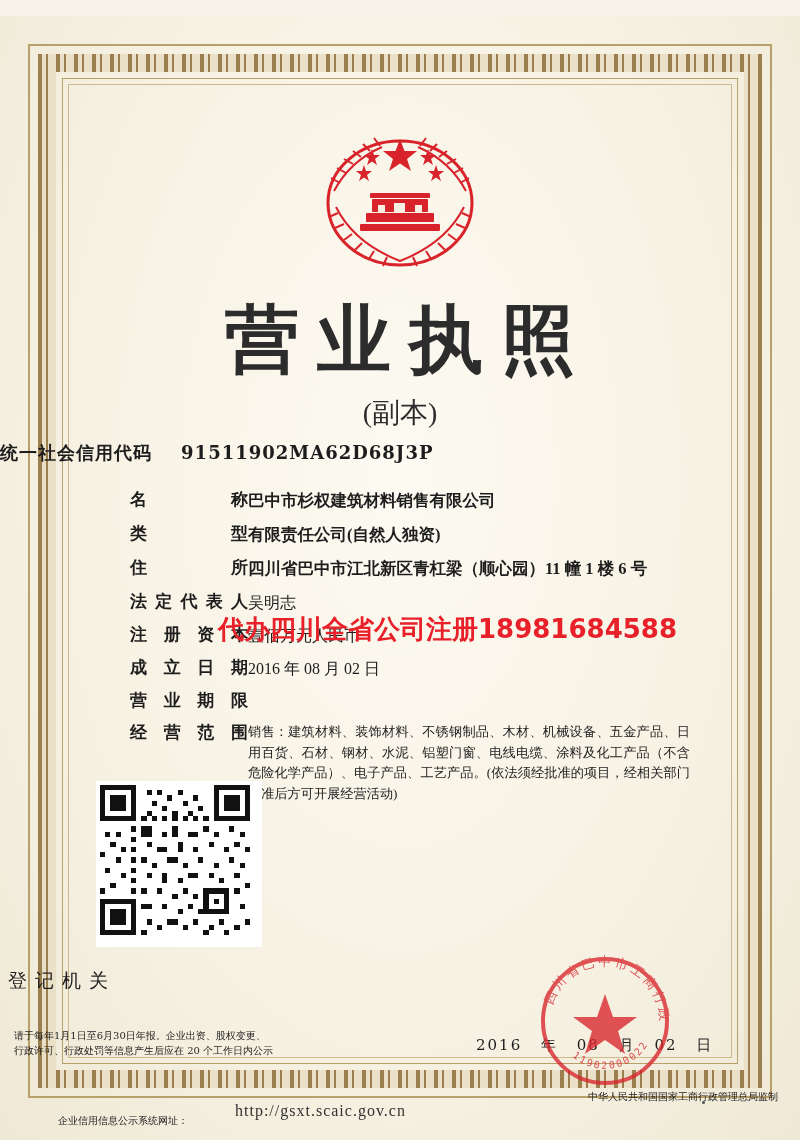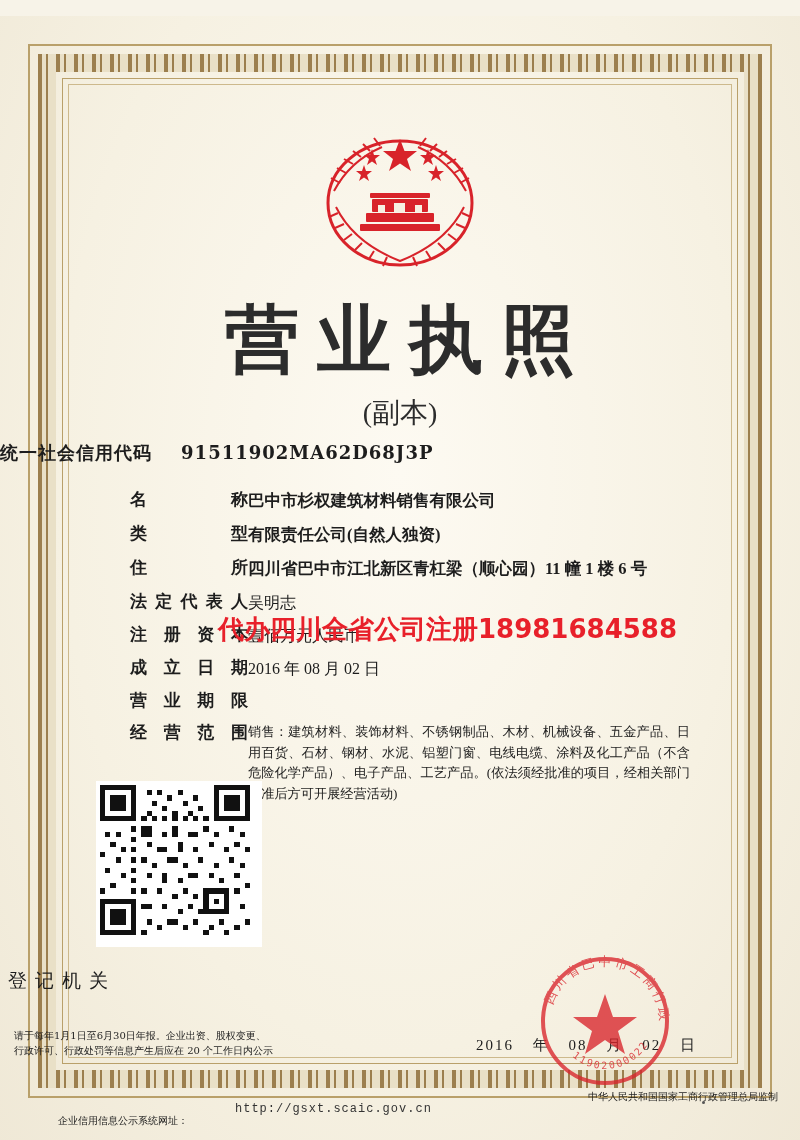--- a/index.html
+++ b/index.html
@@ -158,21 +158,21 @@
     text-indent:8px;
     color:#1d1d1d;
   }
   .date-line{
     position:absolute;left:470px;top:1020px;
     font-family:"DejaVu Serif", serif;
     font-size:15px;
     color:#1d1d1d;
     letter-spacing:2px;
   }
-  .date-line span{margin:0 6px;font-family:Liberation Serif, serif;}
+  .date-line span{margin:0 6px;}
 
   
   .seal{
     position:absolute;left:530px;top:930px;
     width:150px;height:150px;
     z-index:7;
   }
 
   
   .note-left{
@@ -184,22 +184,22 @@
     width:260px;
   }
   .website-line{
     position:absolute;left:58px;top:1098px;
     font-family:"DejaVu Serif", serif;
     font-size:10px;
     color:#1d1d1d;
   }
   .website-url{
     position:absolute;left:235px;top:1086px;
-    font-family:Liberation Mono, monospace;
-    font-size:12px;
+    font-family:Liberation Serif, serif;
+    font-size:16px;
     color:#333;
     letter-spacing:1px;
   }
   .bottom-right{
     position:absolute;right:22px;top:1074px;
     font-family:Liberation Serif, serif;
     font-size:10px;
     color:#1d1d1d;
   }
   .tiny-dot{

